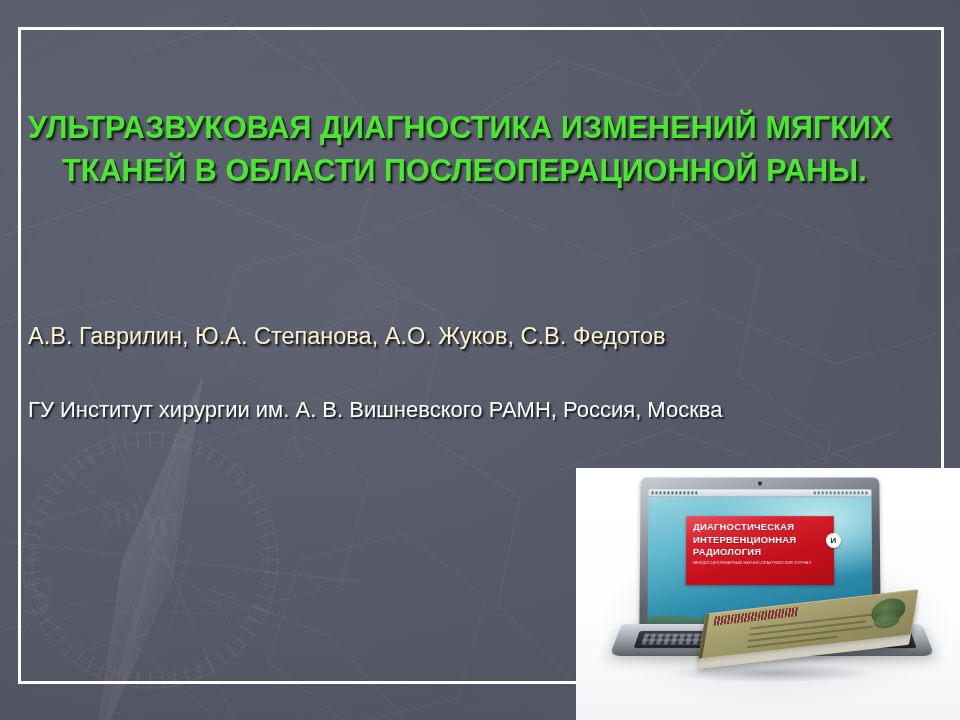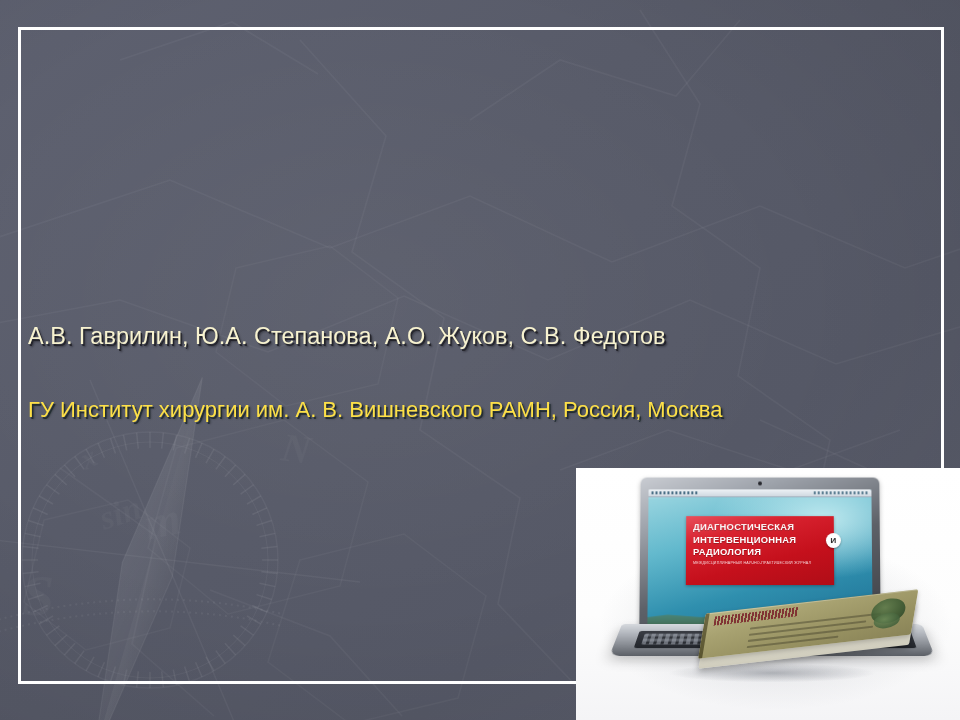--- a/index.html
+++ b/index.html
@@ -93,21 +93,21 @@
 
   .affiliation {
     position: absolute;
     left: 28px;
     top: 396px;
     width: 900px;
     margin: 0;
     font-size: 22px;
     font-weight: normal;
     line-height: 1.25;
-    color: #fde047;
+    color: #ffffff;
     text-shadow:
       1.5px 1.5px 0px rgba(22,34,36,0.72),
       2.4px 2.4px 2px rgba(8,16,18,0.38);
   }
 
   
   .photo-panel {
     position: absolute;
     left: 576px;
     top: 468px;
@@ -485,20 +485,21 @@
       <path d="M -30 628 C 70 596, 180 590, 282 614"></path>
       <path d="M -30 640 C 70 608, 180 602, 282 626"></path>
     </g>
   </svg>
 
   <div class="bg-vignette"></div>
 
   <div class="frame"></div>
 
   <div class="text-layer">
+    <h1 class="title">УЛЬТРАЗВУКОВАЯ ДИАГНОСТИКА ИЗМЕНЕНИЙ МЯГКИХ ТКАНЕЙ В ОБЛАСТИ ПОСЛЕОПЕРАЦИОННОЙ РАНЫ.</h1>
 
     <p class="authors">А.В. Гаврилин, Ю.А. Степанова, А.О. Жуков, С.В. Федотов</p>
 
     <p class="affiliation">ГУ Институт хирургии им. А. В. Вишневского РАМН, Россия, Москва</p>
   </div>
 
   <div class="photo-panel">
     <div class="photo-inner"></div>
 
     <div class="laptop">

